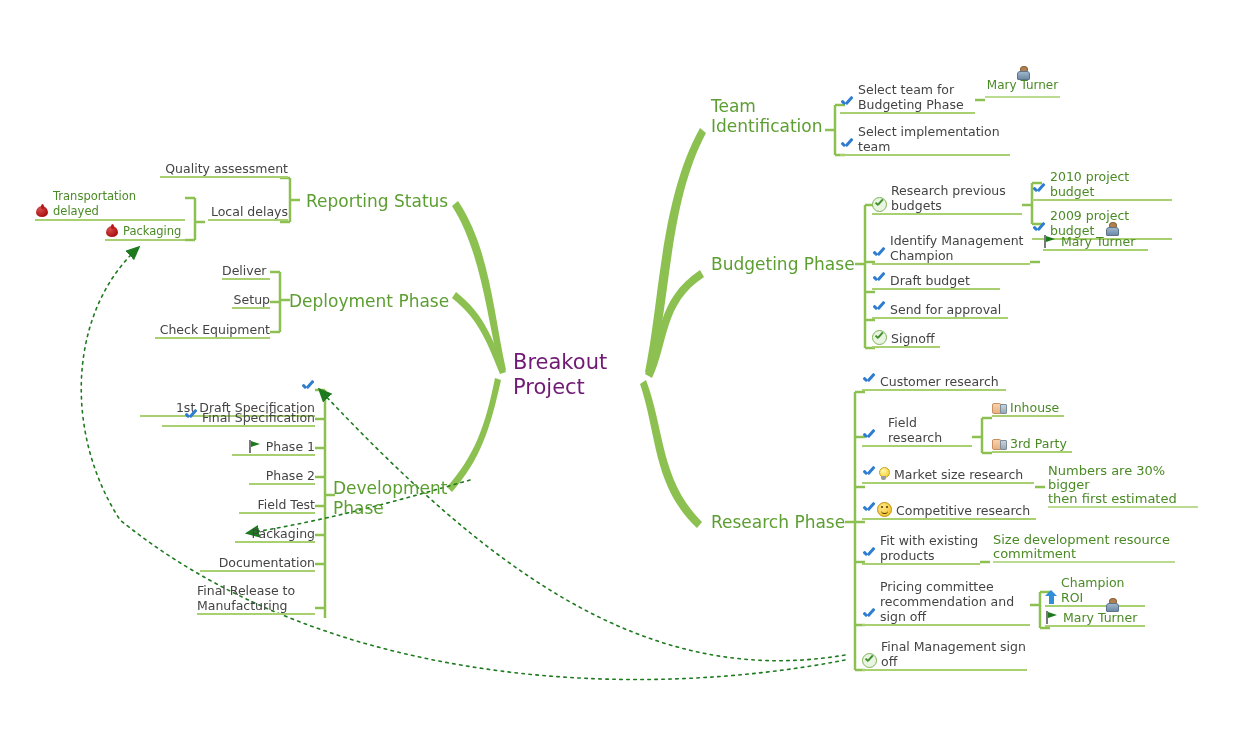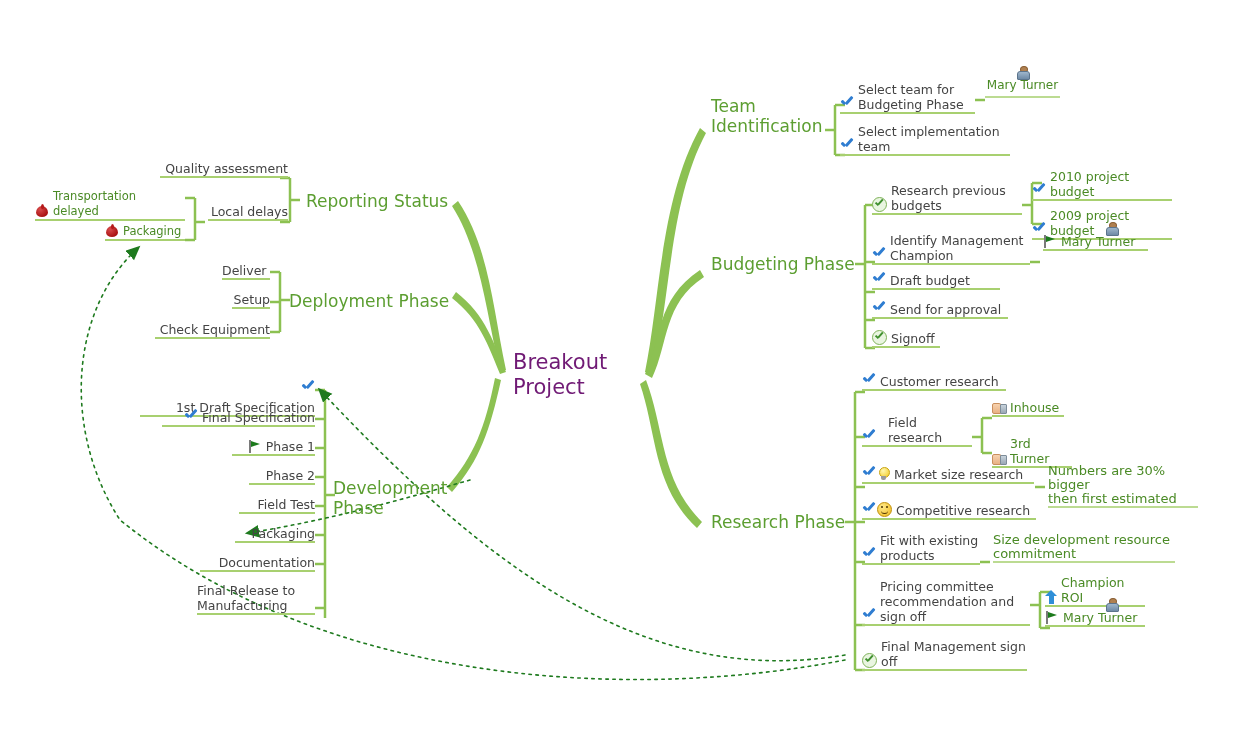--- a/index.html
+++ b/index.html
@@ -284,21 +284,21 @@
 <div class="node leaf green ul" style="left:992px;top:400px;width:72px;">
   <span class="icons">
         <i class="icn thumb"></i>
       </span>
   <span class="txt">Inhouse</span>
 </div>
 <div class="node leaf green ul" style="left:992px;top:436px;width:80px;">
   <span class="icons">
         <i class="icn thumb"></i>
       </span>
-  <span class="txt">3rd Turner</span>
+  <span class="txt">3rd Party</span>
 </div>
 
 <div class="node leaf ul" style="left:862px;top:467px;width:172px;">
   <span class="icons">
     <i class="icn check"></i>
     <i class="icn bulb"></i>
   </span>
   <span class="txt">Market size research</span>
 </div>
 <div class="node note ul-light" style="left:1048px;top:464px;width:150px;">Numbers are 30% bigger

